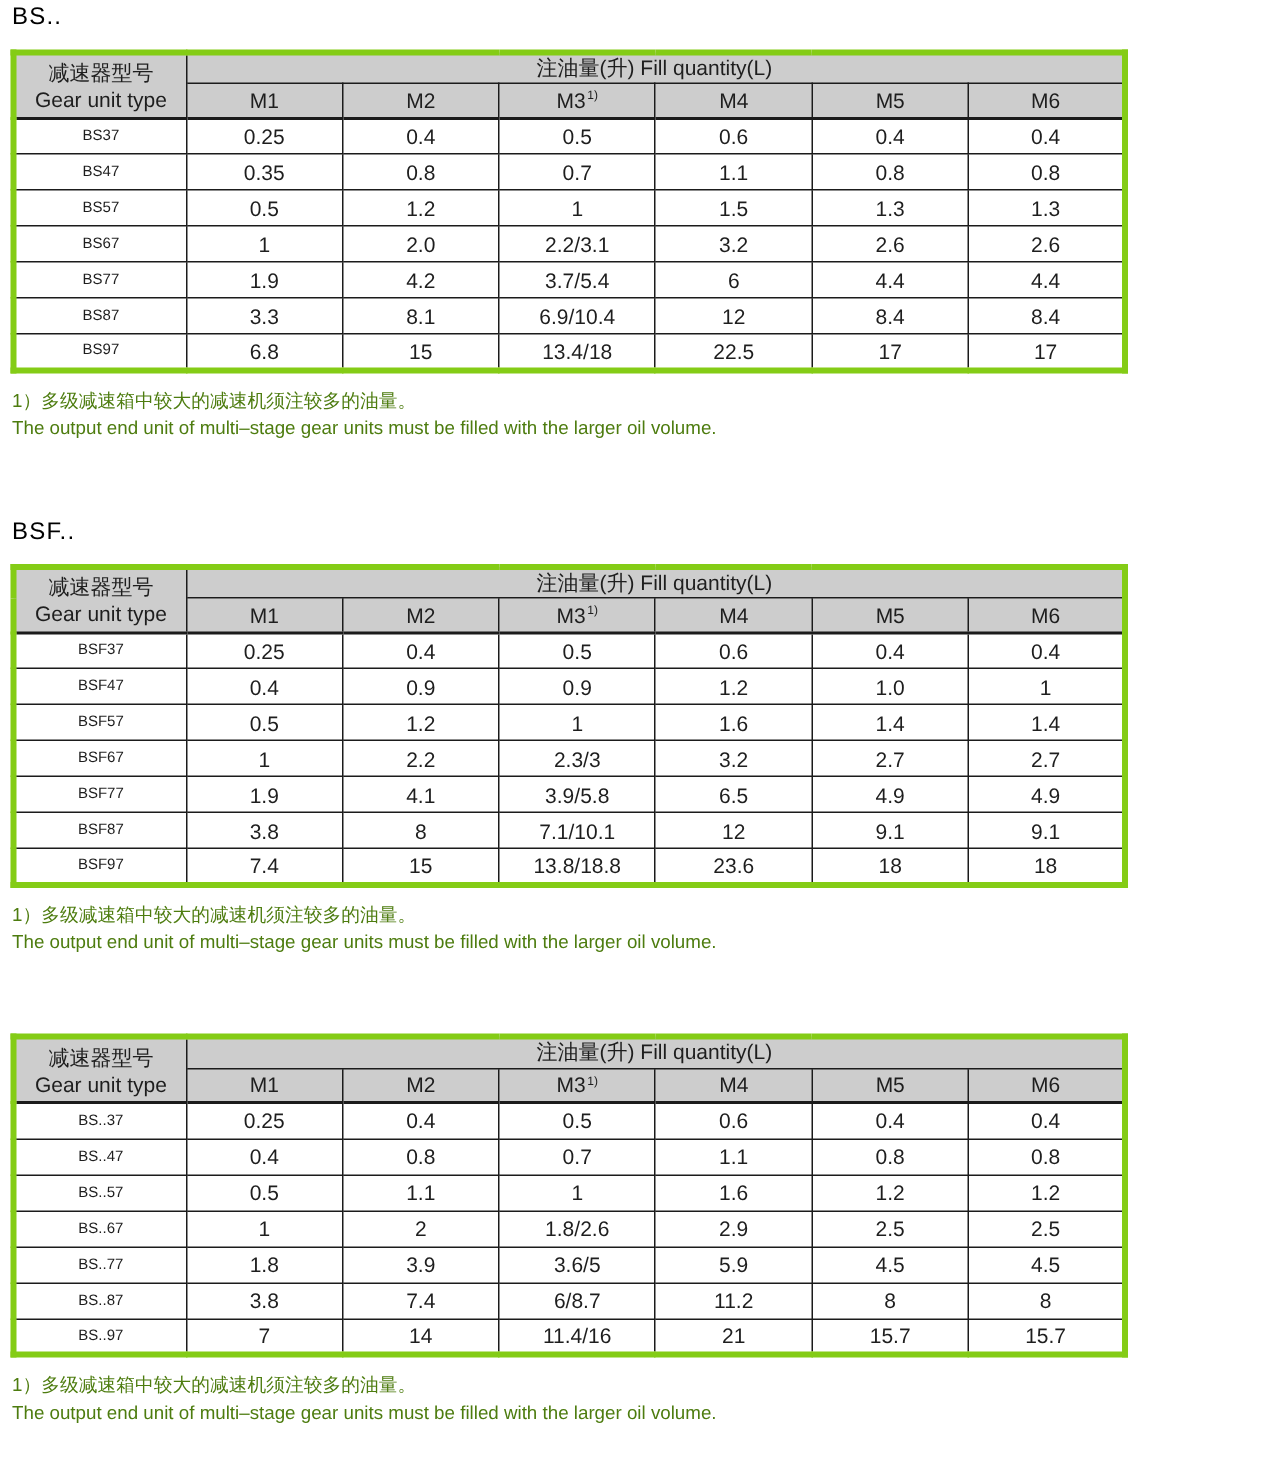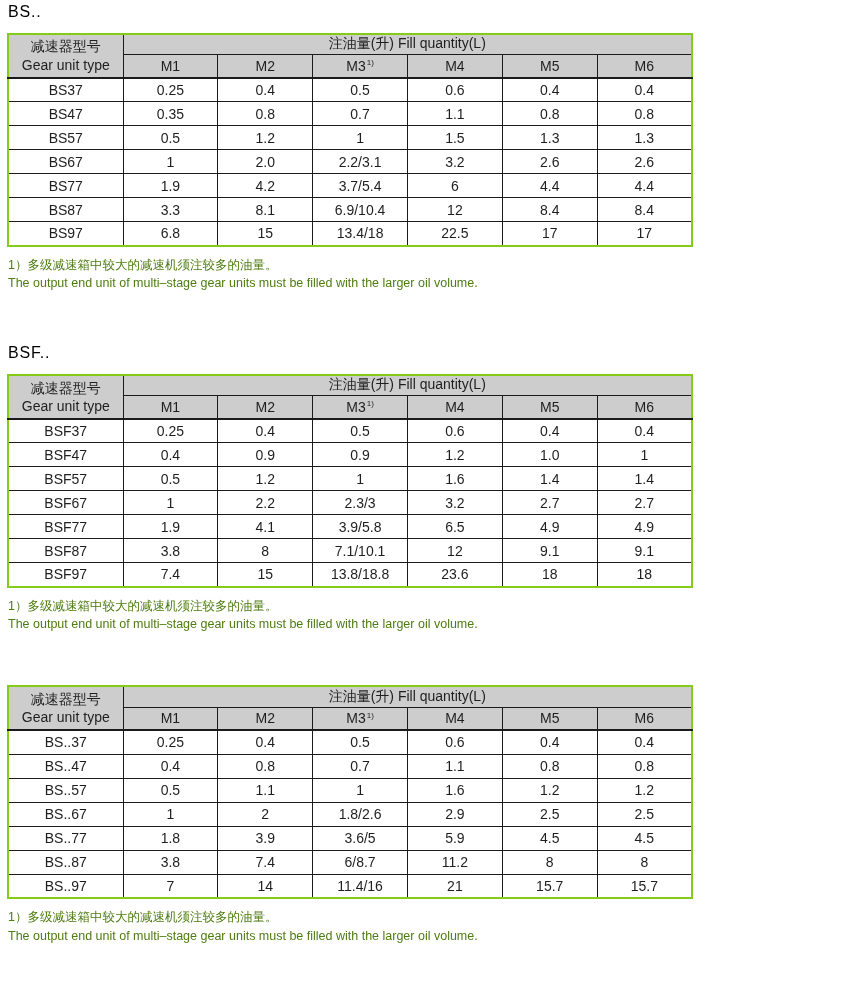--- a/index.html
+++ b/index.html
@@ -21,24 +21,24 @@
   .section:last-child { margin-bottom: 0; }
   .section-title {
     font-size: 16px;
     font-weight: 400;
     letter-spacing: 0.8px;
     color: #000000;
     margin: 0 0 12px 1px;
     line-height: 1.1;
   }
   table.fill-table {
-    width: 686px;
+    width: 745px;
     border-collapse: collapse;
     table-layout: fixed;
-    border: 2px solid #84cc16;
+    border: 4px solid #84cc16;
   }
   .fill-table th, .fill-table td {
     border: 1px solid #1b1b1b;
     text-align: center;
     vertical-align: middle;
     font-weight: 400;
     padding: 0;
   }
   .fill-table thead th {
     background: #cdcdcd;
@@ -66,21 +66,21 @@
     vertical-align: super;
     line-height: 0;
     margin-left: 1px;
   }
   .fill-table tbody td {
     height: 24px;
     font-size: 14px;
     background: #ffffff;
     color: #1e1e1e;
   }
-  .fill-table tbody td.model-cell { font-size: 14px; }
+  .fill-table tbody td.model-cell { font-size: 10px; }
   .footnote {
     margin: 9px 0 0 1px;
     font-size: 12.5px;
     line-height: 1.5;
     color: #4d7c0f;
   }
 </style>
 </head>
 <body>
 

